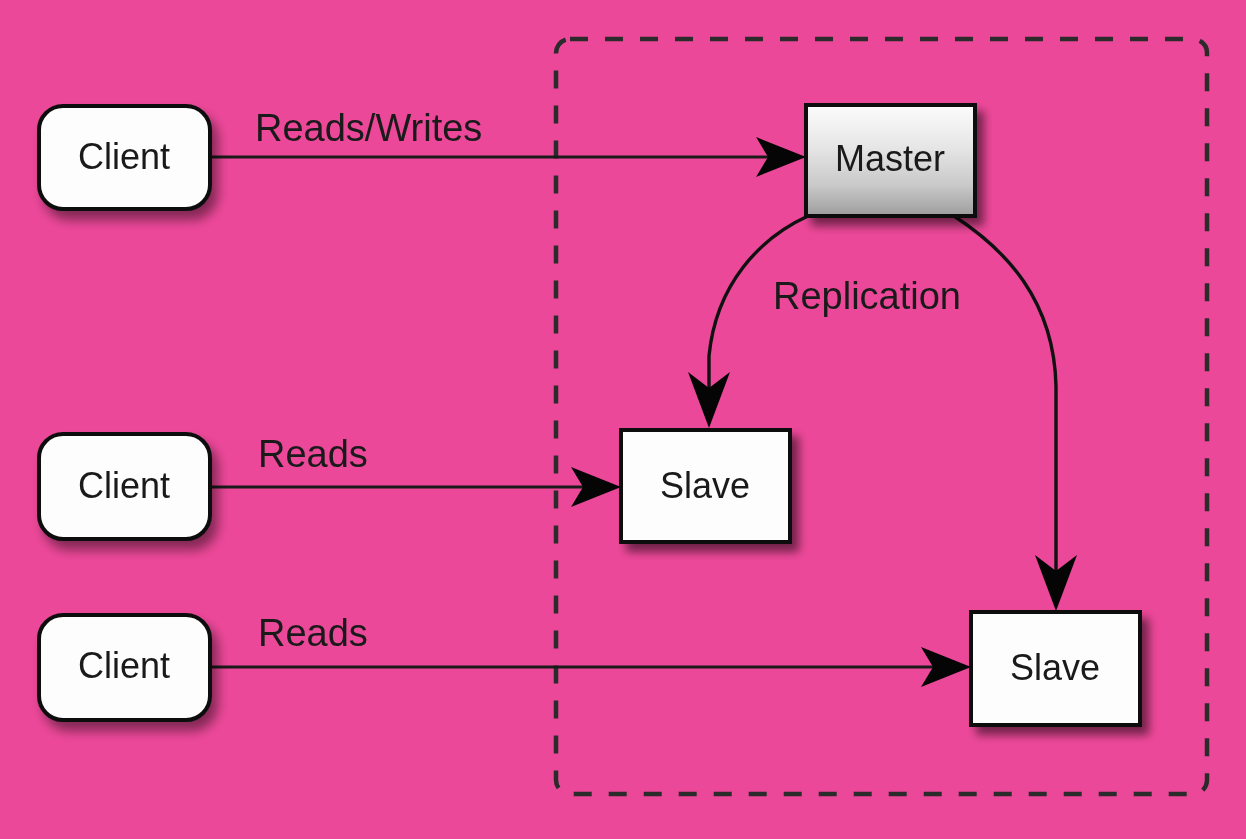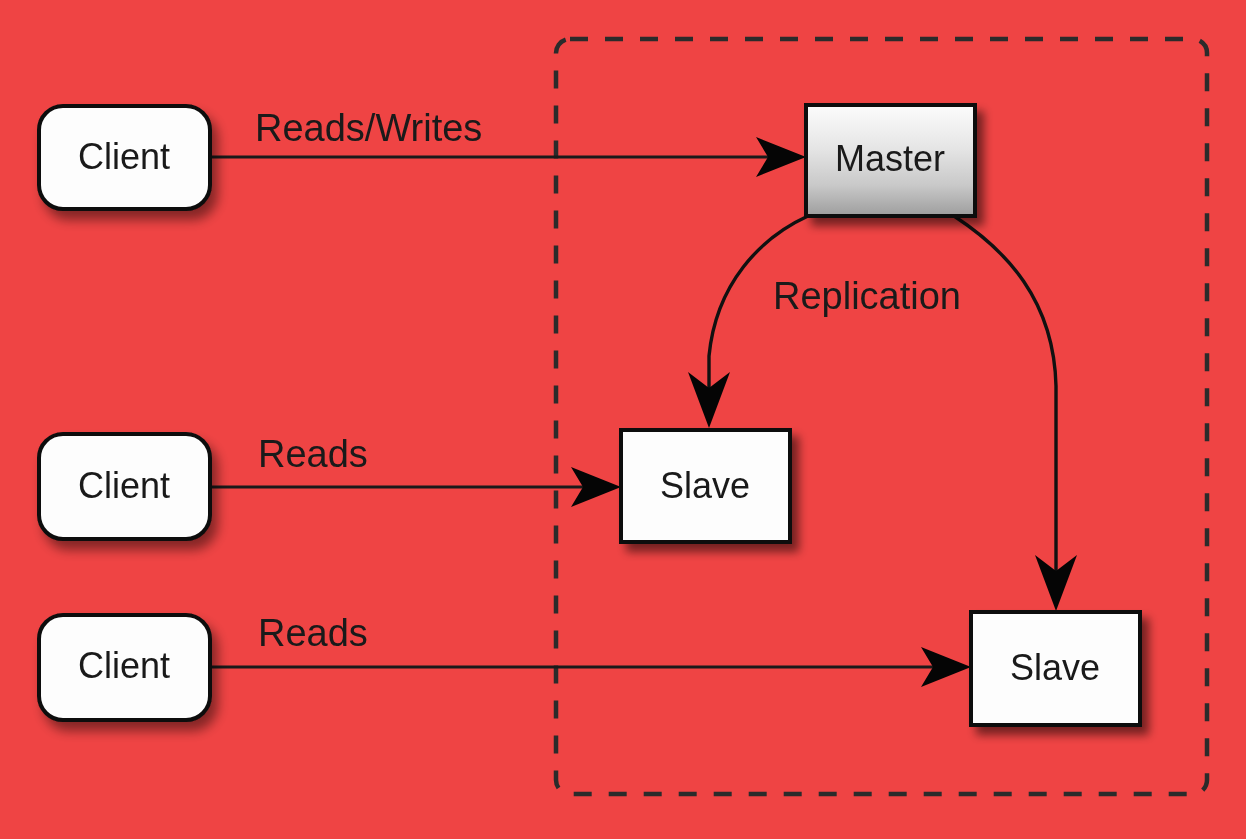--- a/index.html
+++ b/index.html
@@ -7,21 +7,21 @@
     padding: 0;
     background: #ffffff;
   }
   body {
     font-family: "Liberation Sans", sans-serif;
   }
   #diagram-root {
     position: relative;
     width: 1246px;
     height: 839px;
-    background: #ef4444;
+    background: #ec4899;
     overflow: hidden;
   }
   #diagram-svg {
     display: block;
     width: 1246px;
     height: 839px;
   }
   .node-label {
     font-family: "Liberation Sans", sans-serif;
     font-size: 36px;

